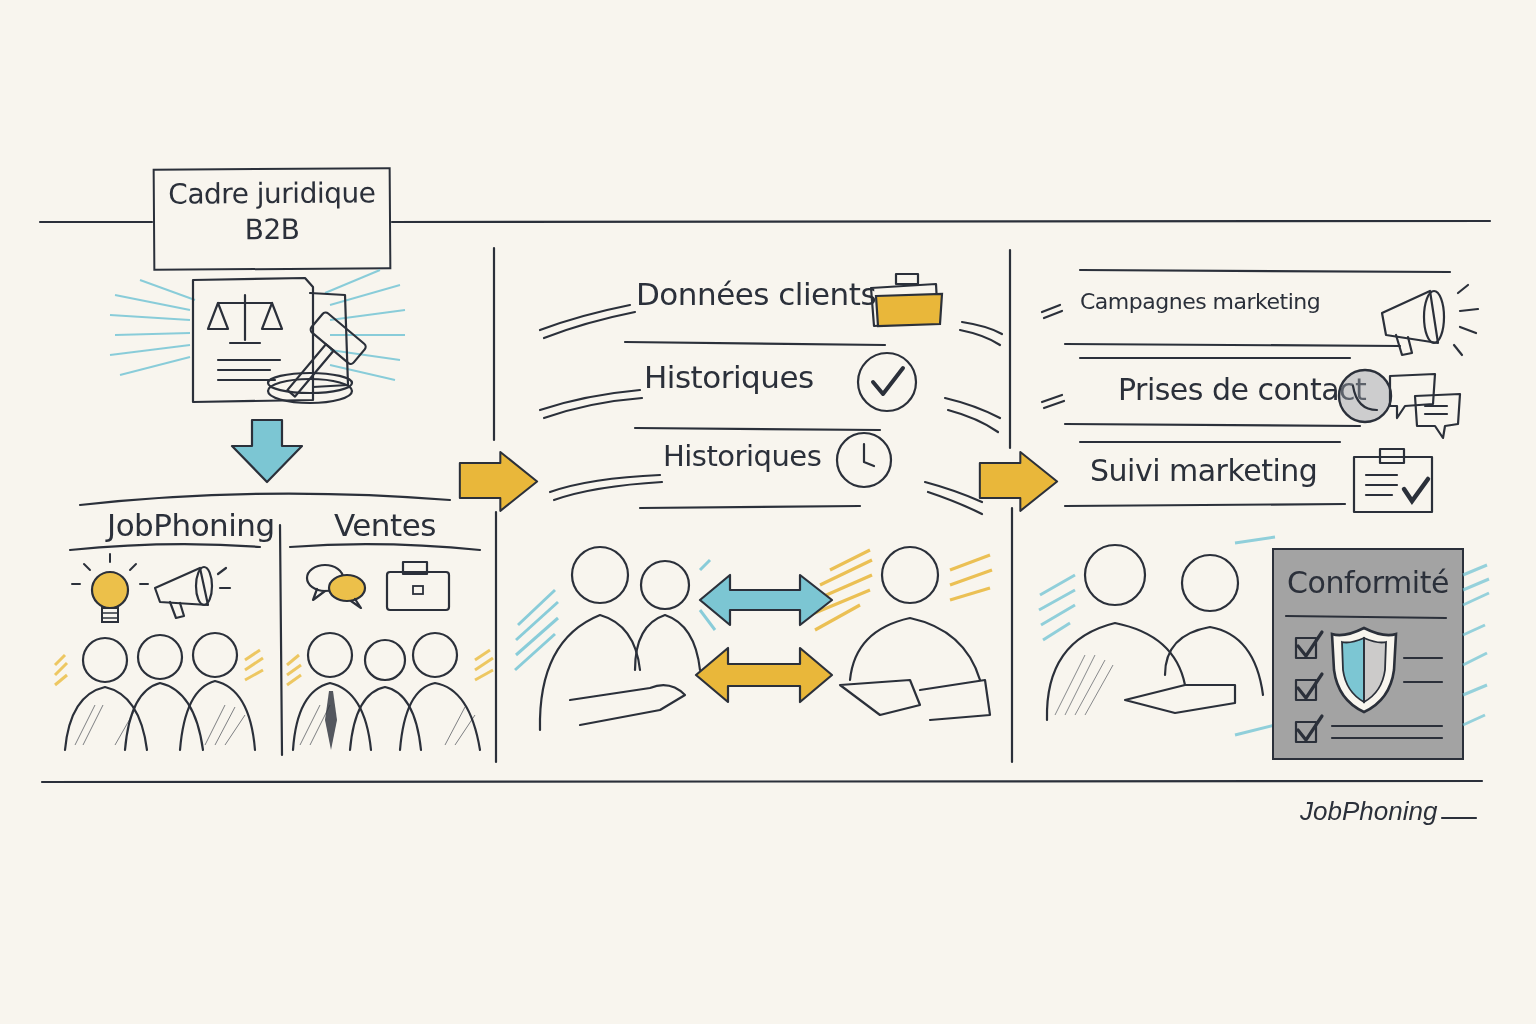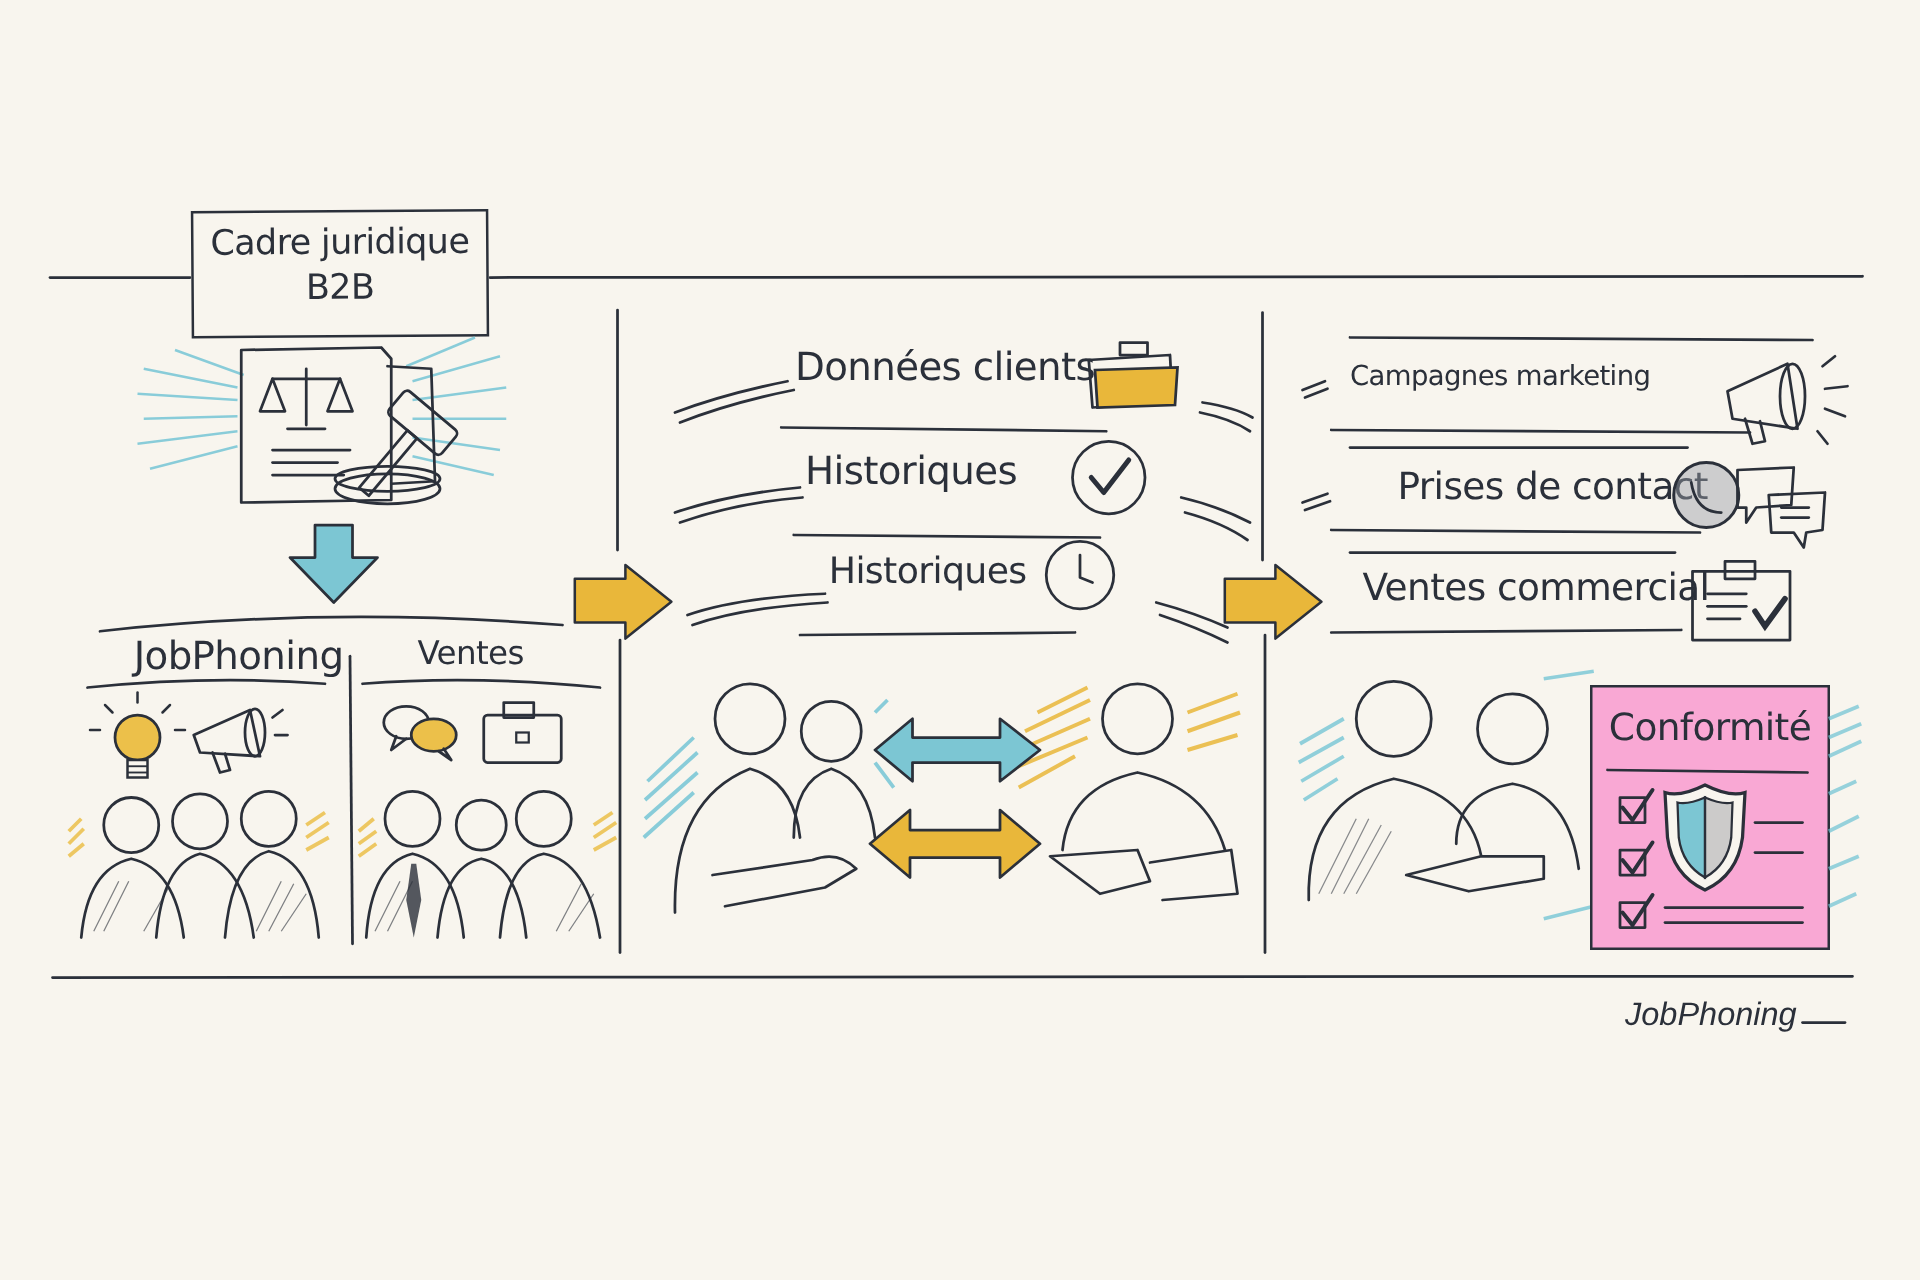--- a/index.html
+++ b/index.html
@@ -126,21 +126,21 @@
           <line x1="28" y1="120" x2="48" y2="80"></line>
           <line x1="60" y1="120" x2="80" y2="85"></line>
         <line x1="150" y1="120" x2="170" y2="80"></line>
           <line x1="160" y1="120" x2="180" y2="82"></line>
           <line x1="170" y1="120" x2="190" y2="90"></line>
       </g>
     </svg>
   </div>
 
   <div>
-    <div class="label hand" style="left:334px;top:510px;font-size:26px;">Ventes</div>
+    <div class="label hand" style="left:334px;top:510px;font-size:31px;">Ventes</div>
     <svg width="70" height="50" style="left:303px;top:560px;">
       <ellipse class="ink" cx="22" cy="18" rx="18" ry="13" fill="#f8f5ee"></ellipse>
       <path class="ink" d="M14 29 L10 40 L22 31"></path>
       <ellipse cx="44" cy="28" rx="18" ry="13" fill="#ecc04a" stroke="#2b303a" stroke-width="2.2"></ellipse>
       <path class="ink" d="M52 39 L58 48 L48 41"></path>
     </svg>
     <svg width="70" height="60" style="left:385px;top:560px;">
       <rect class="ink" x="18" y="2" width="24" height="12" fill="none"></rect>
       <rect class="ink" x="2" y="12" width="62" height="38" rx="3" fill="#6b6f78" fill-opacity="0.35"></rect>
       <rect x="28" y="26" width="10" height="8" fill="#f8f5ee" stroke="#2b303a" stroke-width="1.8"></rect>
@@ -288,21 +288,21 @@
   <div class="label hand" style="left:1090px;top:375px;font-size:30px;margin-left:28px;">Prises de contact</div>
   <svg width="150" height="80" style="left:1335px;top:366px;">
     <circle cx="30" cy="30" r="26" fill="#9a9ea6" fill-opacity="0.45" stroke="#2b303a" stroke-width="2.4"></circle>
     <path class="ink" d="M18 20 Q22 44 42 44" stroke-width="4"></path>
     <path class="ink" d="M55 10 L100 8 L98 38 L70 40 L62 52 L62 40 L55 40 Z" fill="#f8f5ee"></path>
     <path class="ink" d="M80 30 L125 28 L123 58 L110 60 L108 72 L100 60 L82 60 Z" fill="#f8f5ee"></path>
     <line class="ink" x1="90" y1="40" x2="112" y2="40" stroke-width="1.6"></line>
     <line class="ink" x1="90" y1="48" x2="112" y2="48" stroke-width="1.6"></line>
   </svg>
 
-  <div class="label hand" style="left:1090px;top:456px;font-size:30px;">Ventes commercial</div>
+  <div class="label hand" style="left:1090px;top:456px;font-size:30px;">Suivi marketing</div>
   <svg width="90" height="70" style="left:1352px;top:447px;">
     <rect class="ink" x="2" y="10" width="78" height="55" fill="#f8f5ee"></rect>
     <rect class="ink" x="28" y="2" width="24" height="14" fill="#f8f5ee"></rect>
     <line class="ink" x1="14" y1="28" x2="45" y2="28"></line>
       <line class="ink" x1="14" y1="38" x2="45" y2="38"></line>
     <line class="ink" x1="14" y1="48" x2="40" y2="48"></line>
     <path d="M52 42 L60 54 L76 32" stroke="#2b303a" stroke-width="4.5" fill="none" stroke-linecap="round"></path>
   </svg>
 
   <svg width="250" height="220" style="left:1035px;top:535px;">
@@ -322,21 +322,21 @@
       <path d="M90 165 L150 150 L200 150 L200 168 L140 178 Z" fill="#f8f5ee"></path>
     </g>
     <g stroke="#2b303a" stroke-width="1" opacity="0.55">
       <line x1="20" y1="180" x2="50" y2="120"></line>
         <line x1="30" y1="180" x2="60" y2="120"></line>
       <line x1="40" y1="180" x2="70" y2="125"></line>
         <line x1="50" y1="180" x2="78" y2="130"></line>
     </g>
   </svg>
 
-  <div class="abs" style="left:1272px;top:548px;width:188px;height:208px;border:2.4px solid #2b303a;background:#f9a8d4;">
+  <div class="abs" style="left:1272px;top:548px;width:188px;height:208px;border:2.4px solid #2b303a;background:#a3a3a3;">
     <div class="label hand" style="position:static;text-align:center;font-size:30px;margin-top:18px;">Conformité</div>
     <svg width="188" height="160" style="left:0;top:50px;">
       <line class="ink" x1="12" y1="16" x2="172" y2="18" stroke-width="1.8"></line>
 
       <g>
         <rect class="ink" x="22" y="38" width="20" height="20" fill="#f8f5ee"></rect>
         <path d="M24 46 L32 56 L48 32" stroke="#2b303a" stroke-width="3.2" fill="none" stroke-linecap="round"></path>
         <rect class="ink" x="22" y="80" width="20" height="20" fill="#f8f5ee"></rect>
         <path d="M24 88 L32 98 L48 74" stroke="#2b303a" stroke-width="3.2" fill="none" stroke-linecap="round"></path>
         <rect class="ink" x="22" y="122" width="20" height="20" fill="#f8f5ee"></rect>

